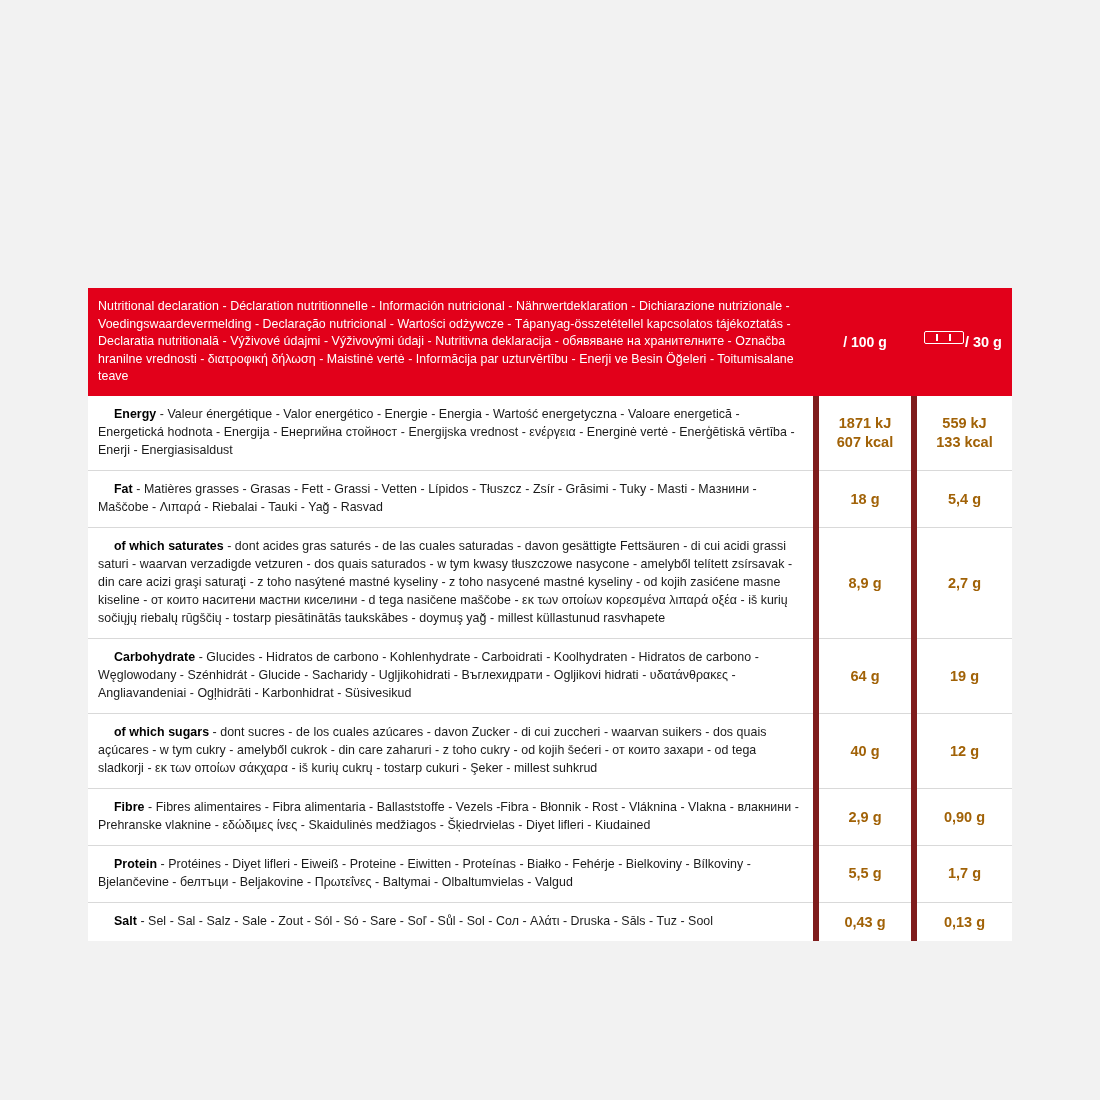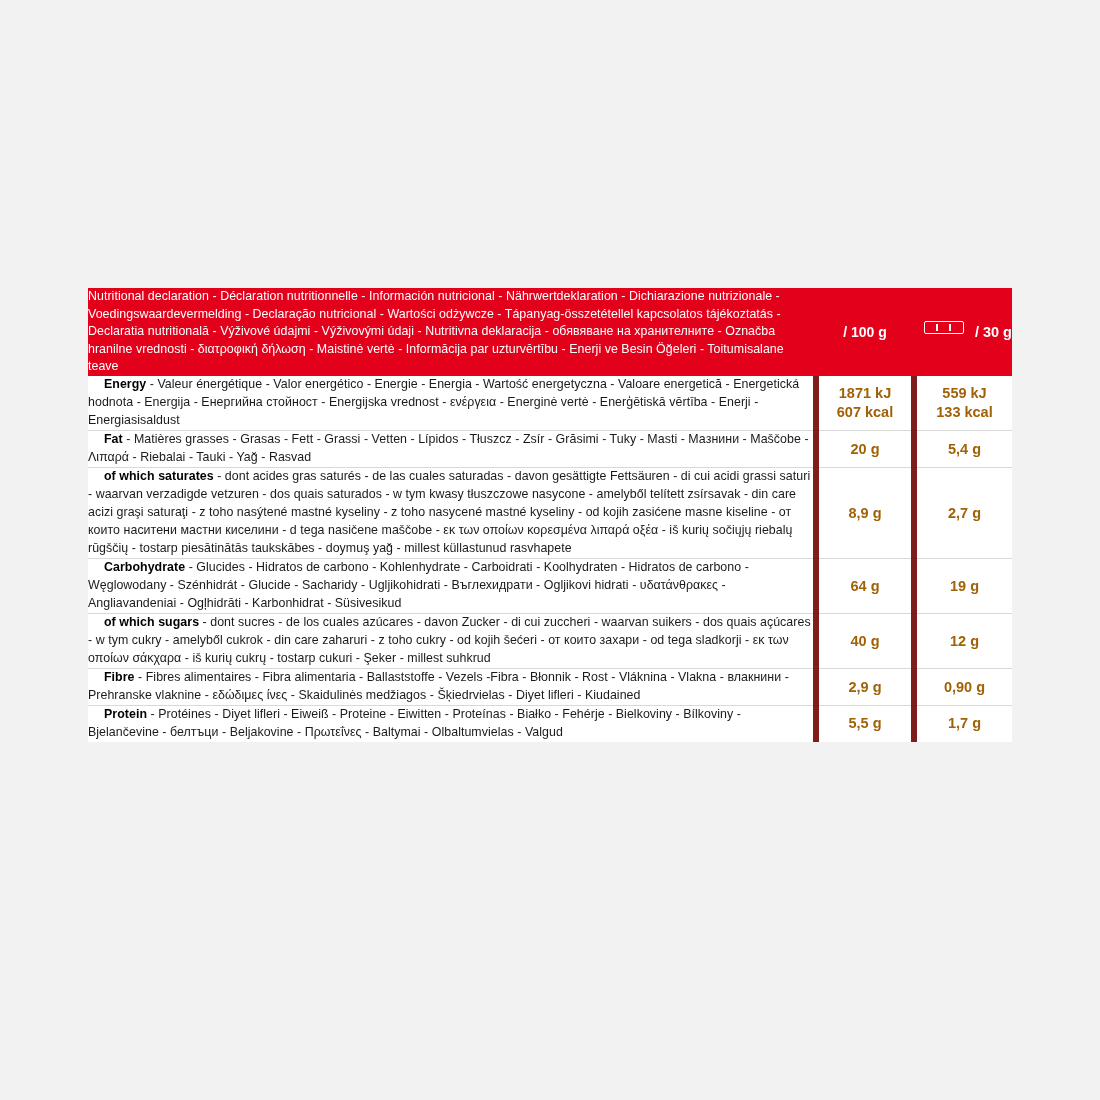--- a/index.html
+++ b/index.html
@@ -23,21 +23,21 @@
     left: 88px;
     top: 288px;
     width: 924px;
     background: #ffffff;
     border-collapse: collapse;
     table-layout: fixed;
   }
 
   .nutrition-table td {
     vertical-align: middle;
-    padding: 0;
+    padding: 10px;
   }
 
   
   .header-row td {
     background: #e2001a;
     color: #ffffff;
     vertical-align: middle;
   }
 
   .header-langs {
@@ -157,21 +157,21 @@
           <span class="val-sub">607 kcal</span>
         </td>
         <td class="val">
           <span class="val-sub">559 kJ</span>
           <span class="val-sub">133 kcal</span>
         </td>
       </tr>
 
       <tr>
         <td class="row-langs"><b>Fat</b><span> - Matières grasses - Grasas - Fett - Grassi - Vetten - Lípidos - Tłuszcz - Zsír - Grăsimi - Tuky - Masti - Мазнини - Maščobe - Λιπαρά - Riebalai - Tauki - Yağ - Rasvad</span></td>
-        <td class="val">20 g</td>
+        <td class="val">18 g</td>
         <td class="val">5,4 g</td>
       </tr>
 
       <tr>
         <td class="row-langs"><b>of which saturates</b><span> - dont acides gras saturés - de las cuales saturadas  - davon gesättigte Fettsäuren - di cui acidi grassi saturi - waarvan verzadigde vetzuren - dos quais saturados - w tym kwasy tłuszczowe nasycone - amelyből telített zsírsavak - din care acizi graşi saturaţi - z toho nasýtené mastné kyseliny - z toho nasycené mastné kyseliny - od kojih zasićene masne kiseline - от които наситени мастни киселини - d tega nasičene maščobe - εκ των οποίων κορεσμένα λιπαρά οξέα - iš kurių sočiųjų riebalų rūgščių - tostarp piesātinātās taukskābes - doymuş yağ - millest küllastunud rasvhapete</span></td>
         <td class="val">8,9 g</td>
         <td class="val">2,7 g</td>
       </tr>
 
       <tr>
@@ -191,15 +191,20 @@
         <td class="val">2,9 g</td>
         <td class="val">0,90 g</td>
       </tr>
 
       <tr>
         <td class="row-langs"><b>Protein</b><span> - Protéines - Diyet lifleri - Eiweiß - Proteine - Eiwitten - Proteínas - Białko - Fehérje - Bielkoviny - Bílkoviny - Bjelančevine - белтъци - Beljakovine - Πρωτεΐνες - Baltymai - Olbaltumvielas - Valgud</span></td>
         <td class="val">5,5 g</td>
         <td class="val">1,7 g</td>
       </tr>
 
+      <tr>
+        <td class="row-langs"><b>Salt</b><span> - Sel - Sal - Salz - Sale - Zout - Sól - Só - Sare - Soľ - Sůl - Sol - Сол - Αλάτι - Druska - Sāls - Tuz - Sool</span></td>
+        <td class="val">0,43 g</td>
+        <td class="val">0,13 g</td>
+      </tr>
     </tbody>
   </table>
 </div>
 
 </body></html>

